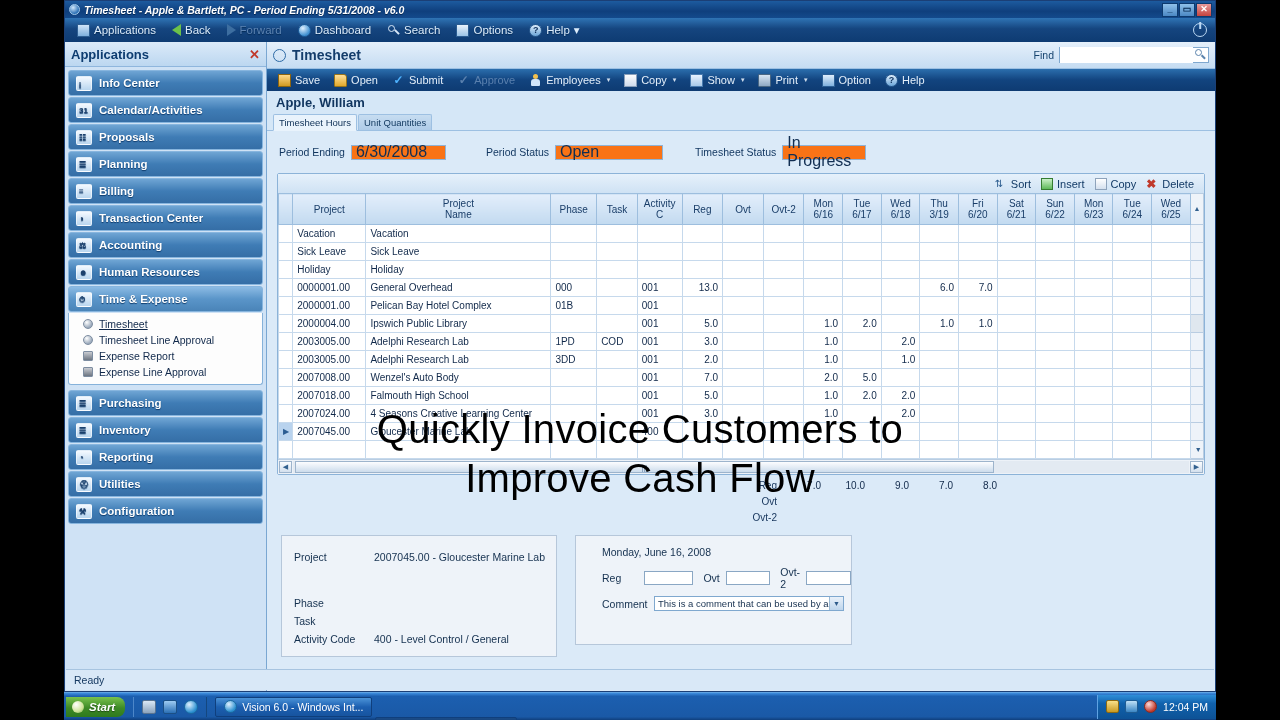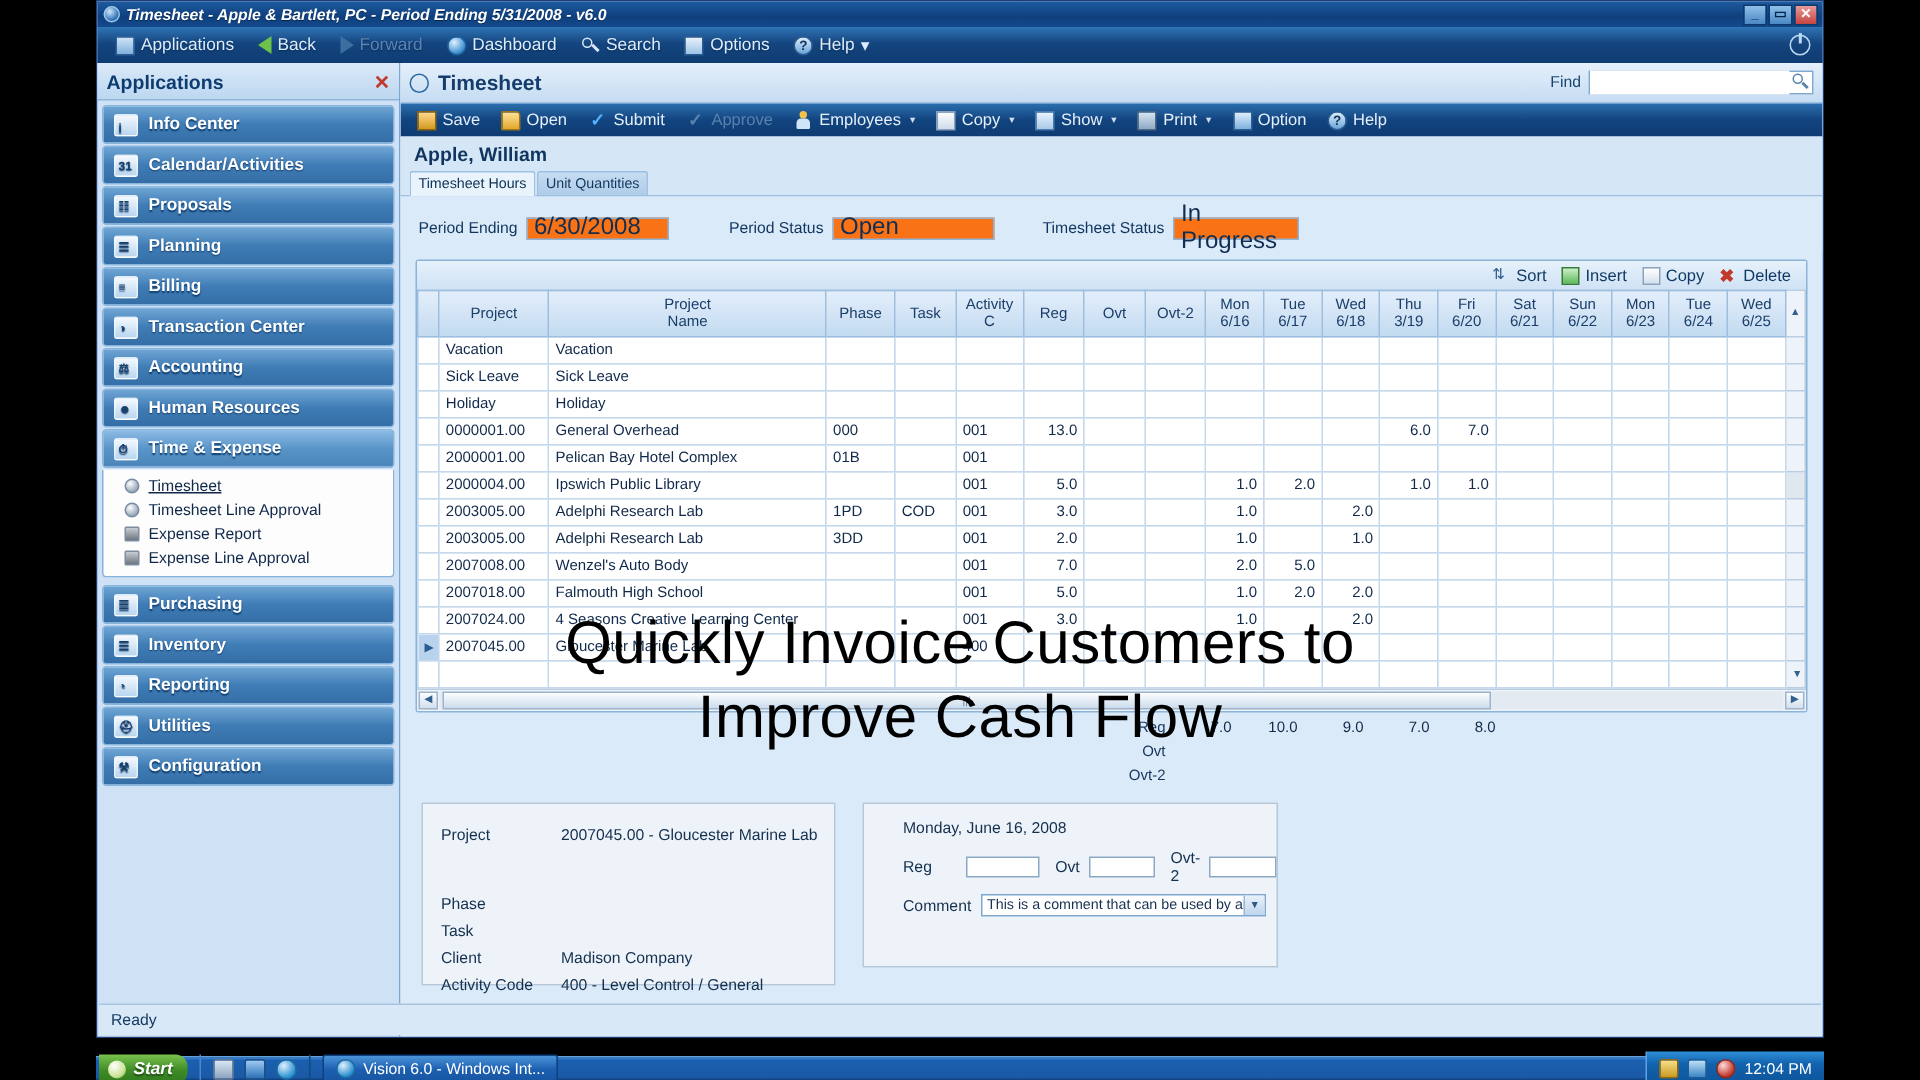--- a/index.html
+++ b/index.html
@@ -189,21 +189,21 @@
   .statusbar{position:absolute;left:1px;right:1px;bottom:1px;height:20px;background:#d9e8f7;
       border-top:1px solid #a7c4e0;display:flex;align-items:center;padding-left:8px;
       font-size:10.5px;color:#173a62;}
 
   
   .overlay{position:absolute;left:0;right:0;top:405px;text-align:center;color:#000;
       font-family:"Liberation Sans",sans-serif;font-size:40px;line-height:49px;
       letter-spacing:.3px;pointer-events:none;}
 
   
-  .taskbar{position:absolute;left:64px;bottom:0;width:1152px;height:16px;
+  .taskbar{position:absolute;left:64px;bottom:0;width:1152px;height:28px;
       background:linear-gradient(#3e8ee0,#1c5fb0 12%,#1a59a6 88%,#0f3f7d);
       display:flex;align-items:center;border-top:1px solid #5fa3e3;box-sizing:border-box;}
   .start{height:20px;margin-left:2px;padding:0 10px 0 6px;display:flex;align-items:center;gap:5px;
       background:linear-gradient(#79c24d,#3d8a26 55%,#2f7a1e);border-radius:0 8px 8px 0;
       color:#fff;font-size:11.5px;font-weight:bold;font-style:italic;text-shadow:0 1px 1px #1d4a12;}
   .start .orb{width:12px;height:12px;border-radius:50%;background:radial-gradient(circle at 35% 30%,#fff,#cfe49a 60%,#6aa33c);}
   .qlaunch{display:flex;align-items:center;gap:7px;margin:0 8px 0 8px;padding:0 8px;
       border-left:1px solid #4d87c9;border-right:1px solid #14477f;height:20px;}
   .ql{width:14px;height:14px;border-radius:2px;}
   .ql.a{background:linear-gradient(#dbe8f5,#8ba3bd);border:1px solid #5a7491;box-sizing:border-box;}
@@ -870,24 +870,20 @@
             <div class="drow" style="height:28px"></div>
             <div class="drow">
               <span class="k">Phase</span>
               <span class="v"></span>
             </div>
             <div class="drow">
               <span class="k">Task</span>
               <span class="v"></span>
             </div>
             <div class="drow">
-              <span class="k">Client</span>
-              <span class="v">Madison Company</span>
-            </div>
-            <div class="drow">
               <span class="k">Activity Code</span>
               <span class="v">400 - Level Control / General</span>
             </div>
           </div>
 
           <div class="panel p-right">
             <div class="dhdr">Monday, June 16, 2008</div>
             <div class="inline">
               <span style="width:46px">Reg</span>
               <span class="tinput w" style="width:62px"></span>

